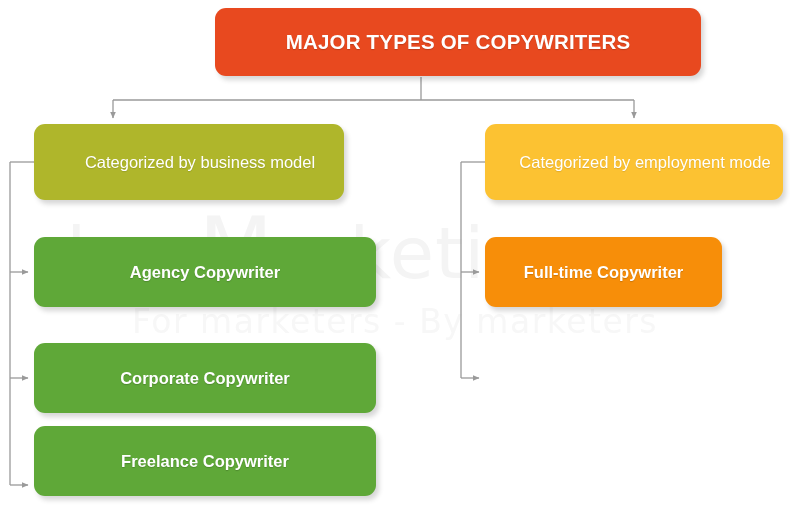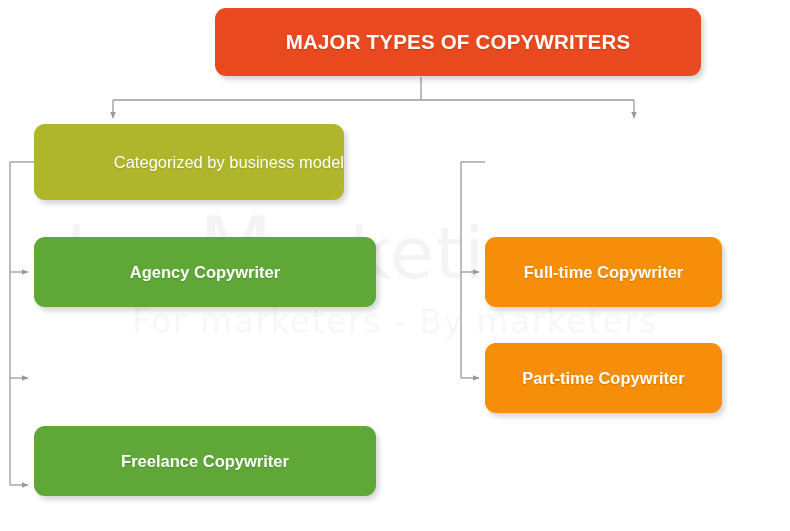--- a/index.html
+++ b/index.html
@@ -109,21 +109,21 @@
     text-shadow: 0 1px 1px rgba(0,0,0,0.18);
   }
 
   
   .node-cat {
     height: 76px;
     justify-content: flex-start;
   }
   .node-cat .label {
     padding-left: 22px;
-    text-align: right;
+    text-align: center;
     font-size: 16.5px;
     font-weight: 400;
     text-shadow: 0 1px 1px rgba(0,0,0,0.12);
   }
   .cat-left {
     left: 34px;
     top: 124px;
     width: 310px;
     background: #afb62b;
   }
@@ -201,24 +201,27 @@
   <div class="node node-title">
     <span class="label">MAJOR TYPES OF COPYWRITERS</span>
   </div>
 
   <div class="node node-cat cat-left">
     <span class="label">Categorized by business model</span>
   </div>
   <div class="node node-leaf leaf-left row-1">
     <span class="label">Agency Copywriter</span>
   </div>
+  <div class="node node-leaf leaf-left row-2">
+    <span class="label">Corporate Copywriter</span>
+  </div>
   <div class="node node-leaf leaf-left row-3">
     <span class="label">Freelance Copywriter</span>
   </div>
 
+  <div class="node node-cat cat-right">
+    <span class="label">Categorized by employment mode</span>
+  </div>
   <div class="node node-leaf leaf-right row-1">
     <span class="label">Full-time Copywriter</span>
   </div>
-  <div class="node node-leaf leaf-right row-2">
-    <span class="label">Part-time Copywriter</span>
-  </div>
 
 </div>
 
 </body></html>

